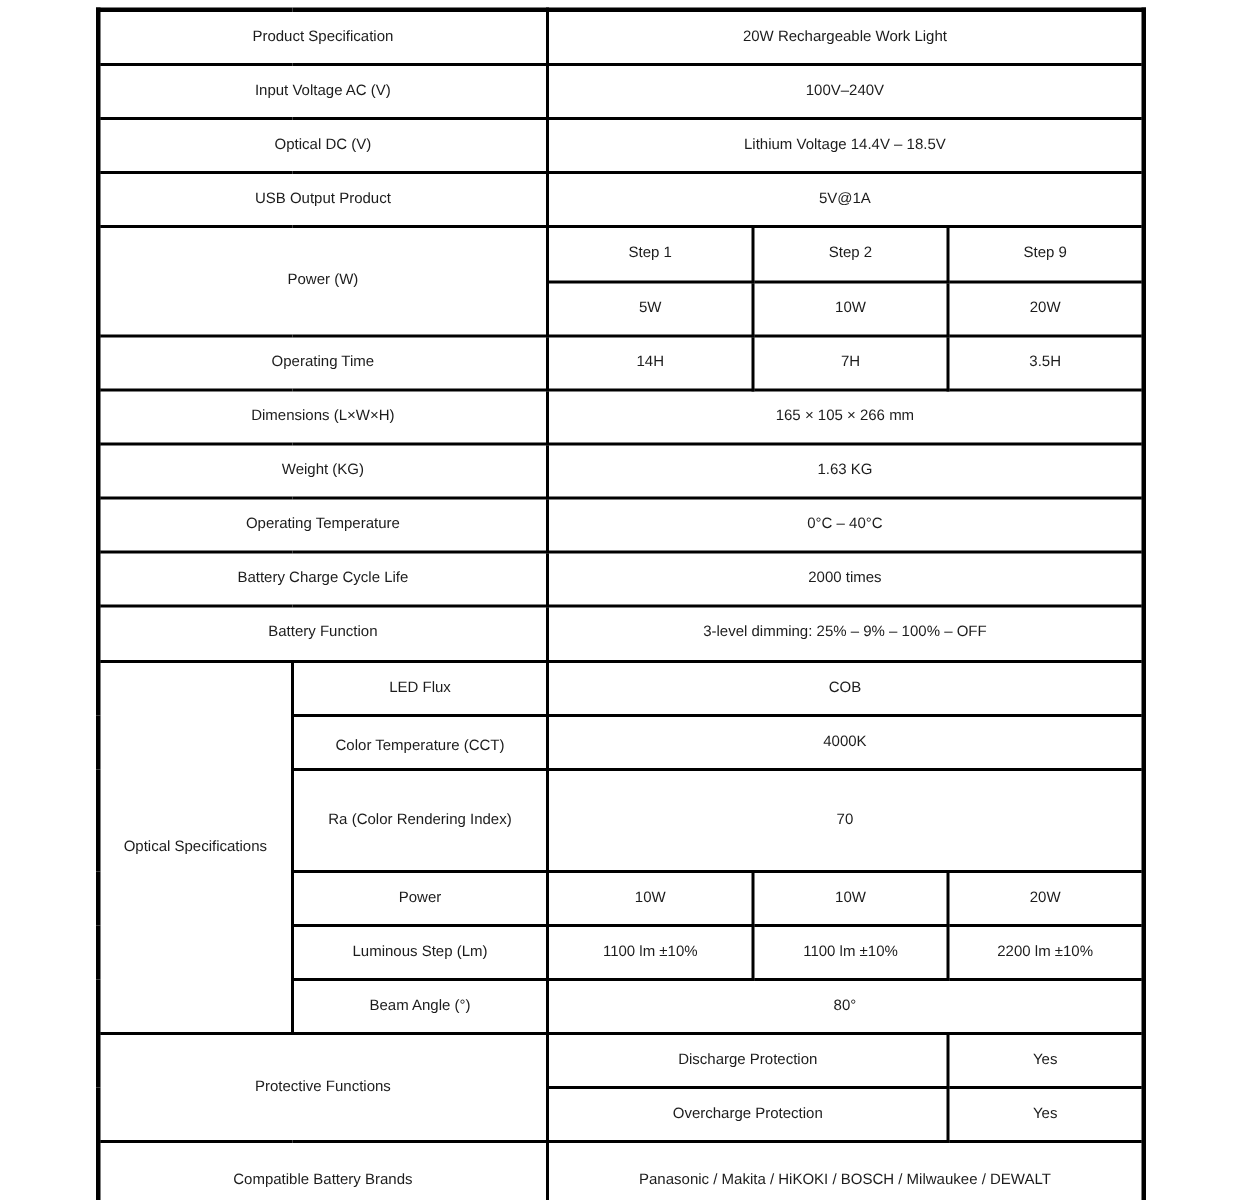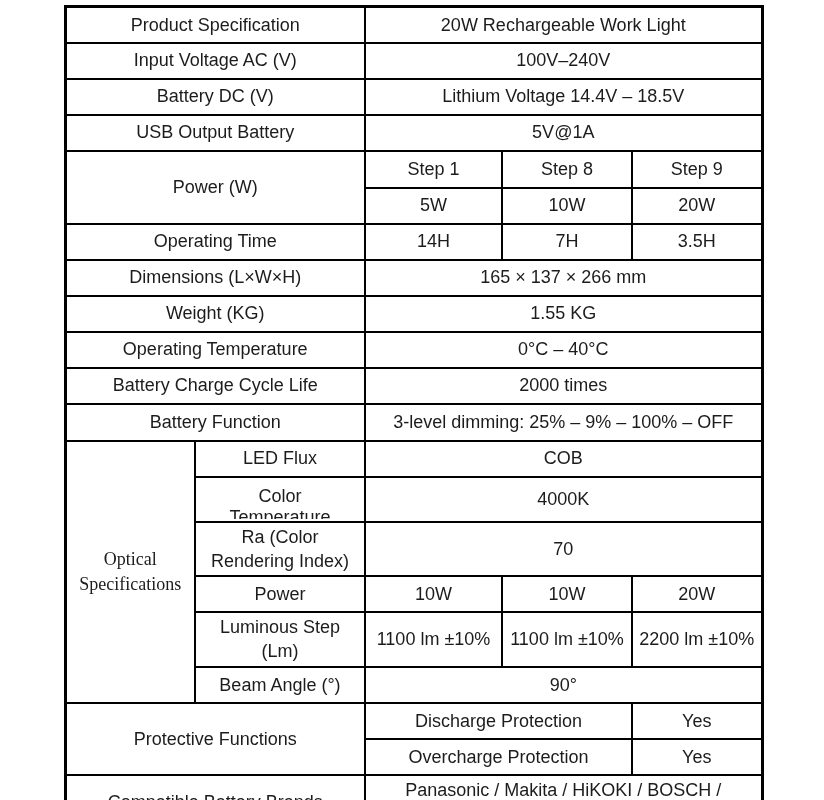--- a/index.html
+++ b/index.html
@@ -19,49 +19,49 @@
     border-collapse: collapse;
     table-layout: fixed;
     width: 697px;
     background: #ffffff;
     border: 3px solid #000000;
   }
   table.spec td {
     border: 2px solid #000000;
     text-align: center;
     vertical-align: middle;
-    font-size: 18px;
+    font-size: 10px;
     color: #1c1c1c;
     padding: 2px 6px;
     line-height: 1.35;
     overflow: hidden;
   }
   col.c-a { width: 130px; }
   col.c-b { width: 170px; }
   col.c-c { width: 137px; }
   col.c-d { width: 130px; }
   col.c-e { width: 130px; }
 
   tr.h36 { height: 36px; }
   tr.h37 { height: 37px; }
-  tr.h54 { height: 54px; }
+  tr.h54 { height: 68px; }
   tr.h52 { height: 52px; }
 
   
   td.clip-cell { vertical-align: top; padding: 0 6px; }
   td.clip-cell .clip-inner {
     max-height: 33px;
     overflow: hidden;
     padding-top: 6px;
     line-height: 21px;
     margin: 0 auto;
     max-width: 135px;
   }
   td .narrow { max-width: 140px; margin: 0 auto; }
-  td .narrow2 { max-width: 110px; margin: 12px auto; font-family: Liberation Serif, serif; }
+  td .narrow2 { max-width: 110px; margin: 12px auto; }
 </style>
 </head>
 <body>
 
 <div class="spec-wrap">
   <table class="spec">
     <colgroup>
       <col class="c-a">
         <col class="c-b">
         <col class="c-c">
@@ -74,56 +74,56 @@
       <td colspan="2">Product Specification</td>
       <td colspan="3">20W Rechargeable Work Light</td>
     </tr>
 
     <tr class="h36">
       <td colspan="2">Input Voltage AC (V)</td>
       <td colspan="3">100V–240V</td>
     </tr>
 
     <tr class="h36">
-      <td colspan="2">Battery DC (V)</td>
+      <td colspan="2">Optical DC (V)</td>
       <td colspan="3">Lithium Voltage 14.4V – 18.5V</td>
     </tr>
 
     <tr class="h36">
-      <td colspan="2">USB Output Battery</td>
+      <td colspan="2">USB Output Product</td>
       <td colspan="3">5V@1A</td>
     </tr>
 
     <tr class="h37">
       <td colspan="2" rowspan="2">Power (W)</td>
       <td>Step 1</td>
-      <td>Step 8</td>
+      <td>Step 2</td>
       <td>Step 9</td>
     </tr>
     <tr class="h36">
       <td>5W</td>
       <td>10W</td>
       <td>20W</td>
     </tr>
 
     <tr class="h36">
       <td colspan="2">Operating Time</td>
       <td>14H</td>
       <td>7H</td>
       <td>3.5H</td>
     </tr>
 
     <tr class="h36">
       <td colspan="2">Dimensions (L×W×H)</td>
-      <td colspan="3">165 × 137 × 266 mm</td>
+      <td colspan="3">165 × 105 × 266 mm</td>
     </tr>
 
     <tr class="h36">
       <td colspan="2">Weight (KG)</td>
-      <td colspan="3">1.55 KG</td>
+      <td colspan="3">1.63 KG</td>
     </tr>
 
     <tr class="h36">
       <td colspan="2">Operating Temperature</td>
       <td colspan="3">0°C – 40°C</td>
     </tr>
 
     <tr class="h36">
       <td colspan="2">Battery Charge Cycle Life</td>
       <td colspan="3">2000 times</td>
@@ -160,21 +160,21 @@
       <td>20W</td>
     </tr>
     <tr class="h36">
       <td>Luminous Step (Lm)</td>
       <td>1100 lm ±10%</td>
       <td>1100 lm ±10%</td>
       <td>2200 lm ±10%</td>
     </tr>
     <tr class="h36">
       <td>Beam Angle (°)</td>
-      <td colspan="3">90°</td>
+      <td colspan="3">80°</td>
     </tr>
 
     <tr class="h36">
       <td colspan="2" rowspan="2">Protective Functions</td>
       <td colspan="2">Discharge Protection</td>
       <td>Yes</td>
     </tr>
     <tr class="h36">
       <td colspan="2">Overcharge Protection</td>
       <td>Yes</td>

